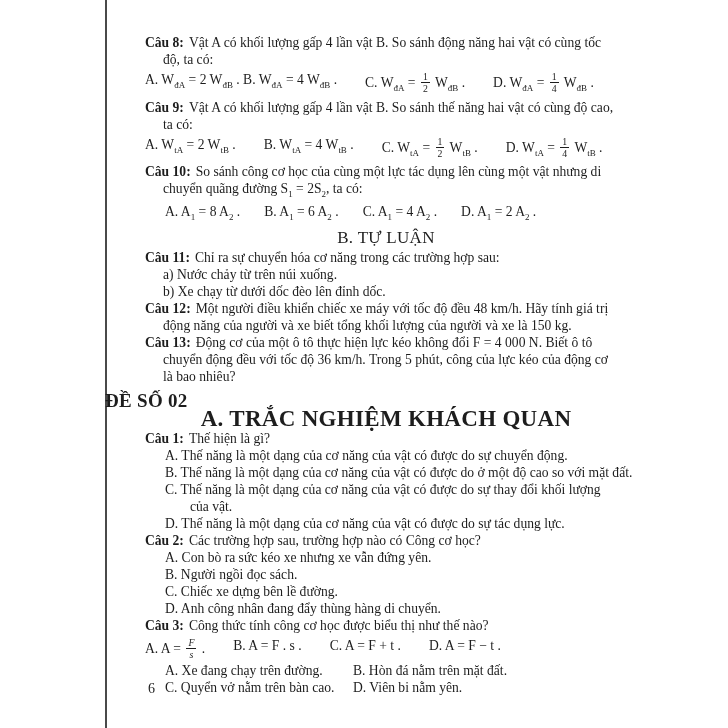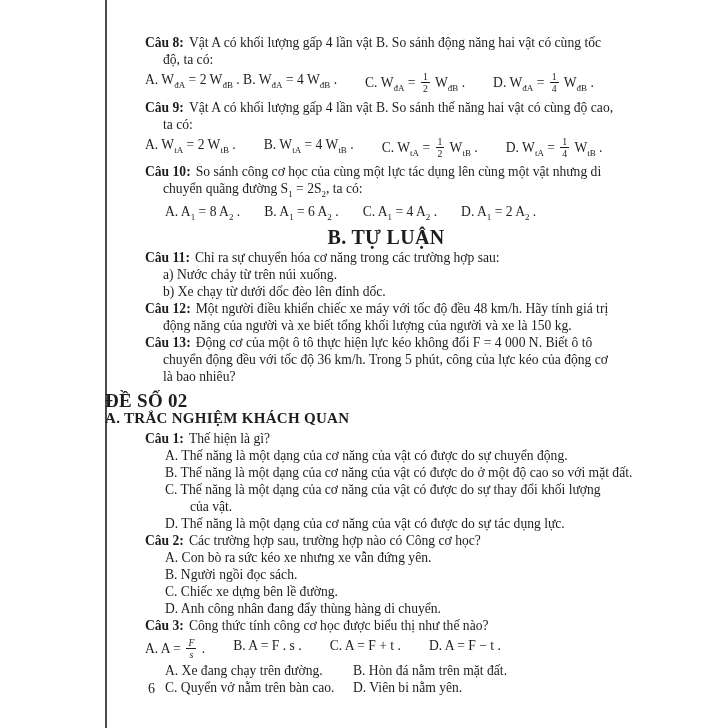--- a/index.html
+++ b/index.html
@@ -18,23 +18,23 @@
   sub { font-size:0.66em; }
   .frac { display:inline-block; vertical-align:-0.55em; text-align:center; font-size:0.72em; line-height:1.15; margin:0 2px; }
   .frac .fn { display:block; border-bottom:1px solid #1d1d1d; padding:0 2px; }
   .frac .fd { display:block; padding:0 2px; }
   .frac.it .fn, .frac.it .fd { font-style:italic; }
   .opts { display:flex; justify-content:space-between; margin-left:20px; }
   .fr { margin:3px 0 2px;gap:28px; }
   .w390 { width:392px; }
   .w352 { width:352px;gap:24px; }
   .w345 { width:345px; }
-  .h1 { font-weight:bold; text-align:center; font-size:20px; margin:3px 0 3px -40px; letter-spacing:0.3px; }
+  .h1 { font-weight:normal; text-align:center; font-size:17px; margin:3px 0 3px -40px; letter-spacing:0.3px; }
   .h2 { font-weight:bold; font-size:19px; margin:7px 0 0 -40px; letter-spacing:0.3px; }
-  .h3 { font-weight:bold; font-size:15px; margin:1px 0 3px -40px; letter-spacing:0.3px; }
+  .h3 { font-weight:bold; text-align:center; font-size:23px; margin:1px 0 3px -40px; letter-spacing:0.3px; }
   .grid2 { display:grid; grid-template-columns:188px auto; margin-left:20px; }
   .pageno { position:absolute; left:148px; top:681px; font-size:14px; color:#1d1d1d; }
 </style>
 </head>
 <body>
 
 <div class="page">
   <div class="spine"></div>
 
   <div class="content">

